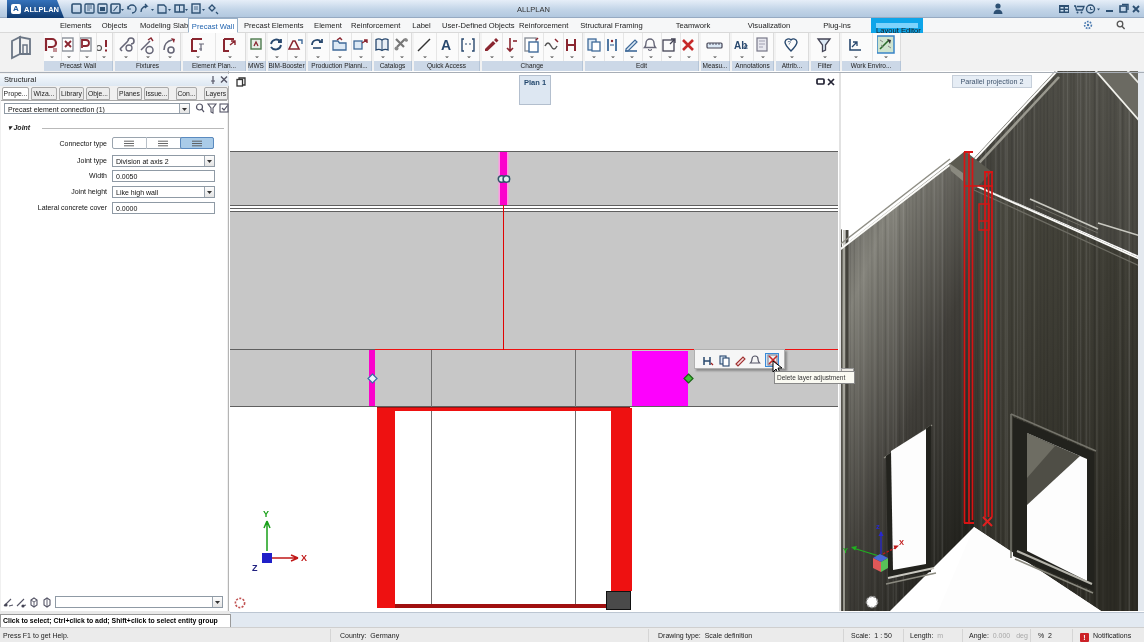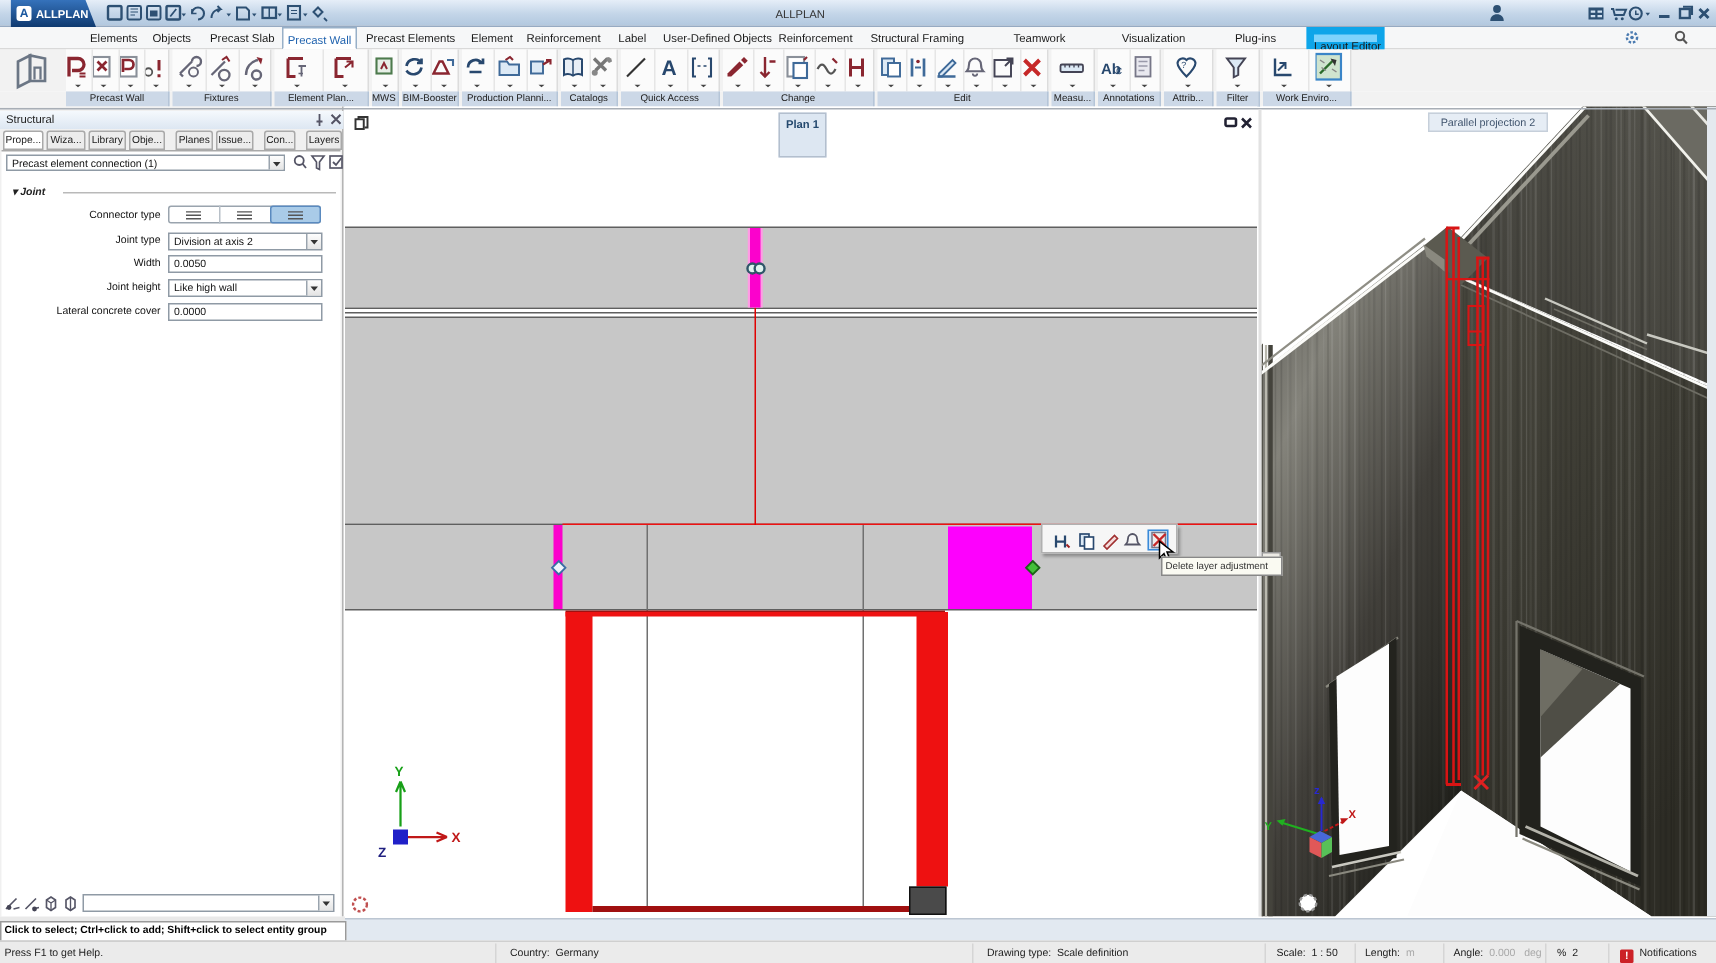--- a/index.html
+++ b/index.html
@@ -76,21 +76,21 @@
     <path d="M97.5 5v2.5h2" fill="none" stroke="#2d5073" stroke-width="1"></path>
     <path d="M104 6.5l1.5 2 1.5-2z" fill="#2d5073"></path>
     <rect x="113" y="8" width="7" height="2" fill="#2d5073"></rect>
     <rect x="127" y="4" width="6.5" height="6" fill="none" stroke="#2d5073" stroke-width="1.6"></rect>
     <path d="M129 2.5h6v5.5" fill="none" stroke="#2d5073" stroke-width="1.4"></path>
     <path d="M140 4l6 6m0-6l-6 6" stroke="#2d5073" stroke-width="1.9"></path>
   </svg>
 <div class="abs" id="tabrow">
 <span class="tab" style="left:36px;width:29px;">Elements</span>
 <span class="tab" style="left:75px;width:31px;">Objects</span>
-<span class="tab" style="left:116px;width:41px;">Precast Slab</span>
+<span class="tab" style="left:116px;width:41px;">Modeling Slab</span>
 <span class="tab sel" style="left:164px;width:50px;">Precast Wall</span>
 <span class="tab" style="left:220px;width:56px;">Precast Elements</span>
 <span class="tab" style="left:287px;width:34px;">Element</span>
 <span class="tab" style="left:327px;width:47px;">Reinforcement</span>
 <span class="tab" style="left:387px;width:21px;">Label</span>
 <span class="tab" style="left:418px;width:67px;">User-Defined Objects</span>
 <span class="tab" style="left:495px;width:45px;">Reinforcement</span>
 <span class="tab" style="left:550px;width:75px;">Structural Framing</span>
 <span class="tab" style="left:646px;width:46px;">Teamwork</span>
 <span class="tab" style="left:714px;width:62px;">Visualization</span>

